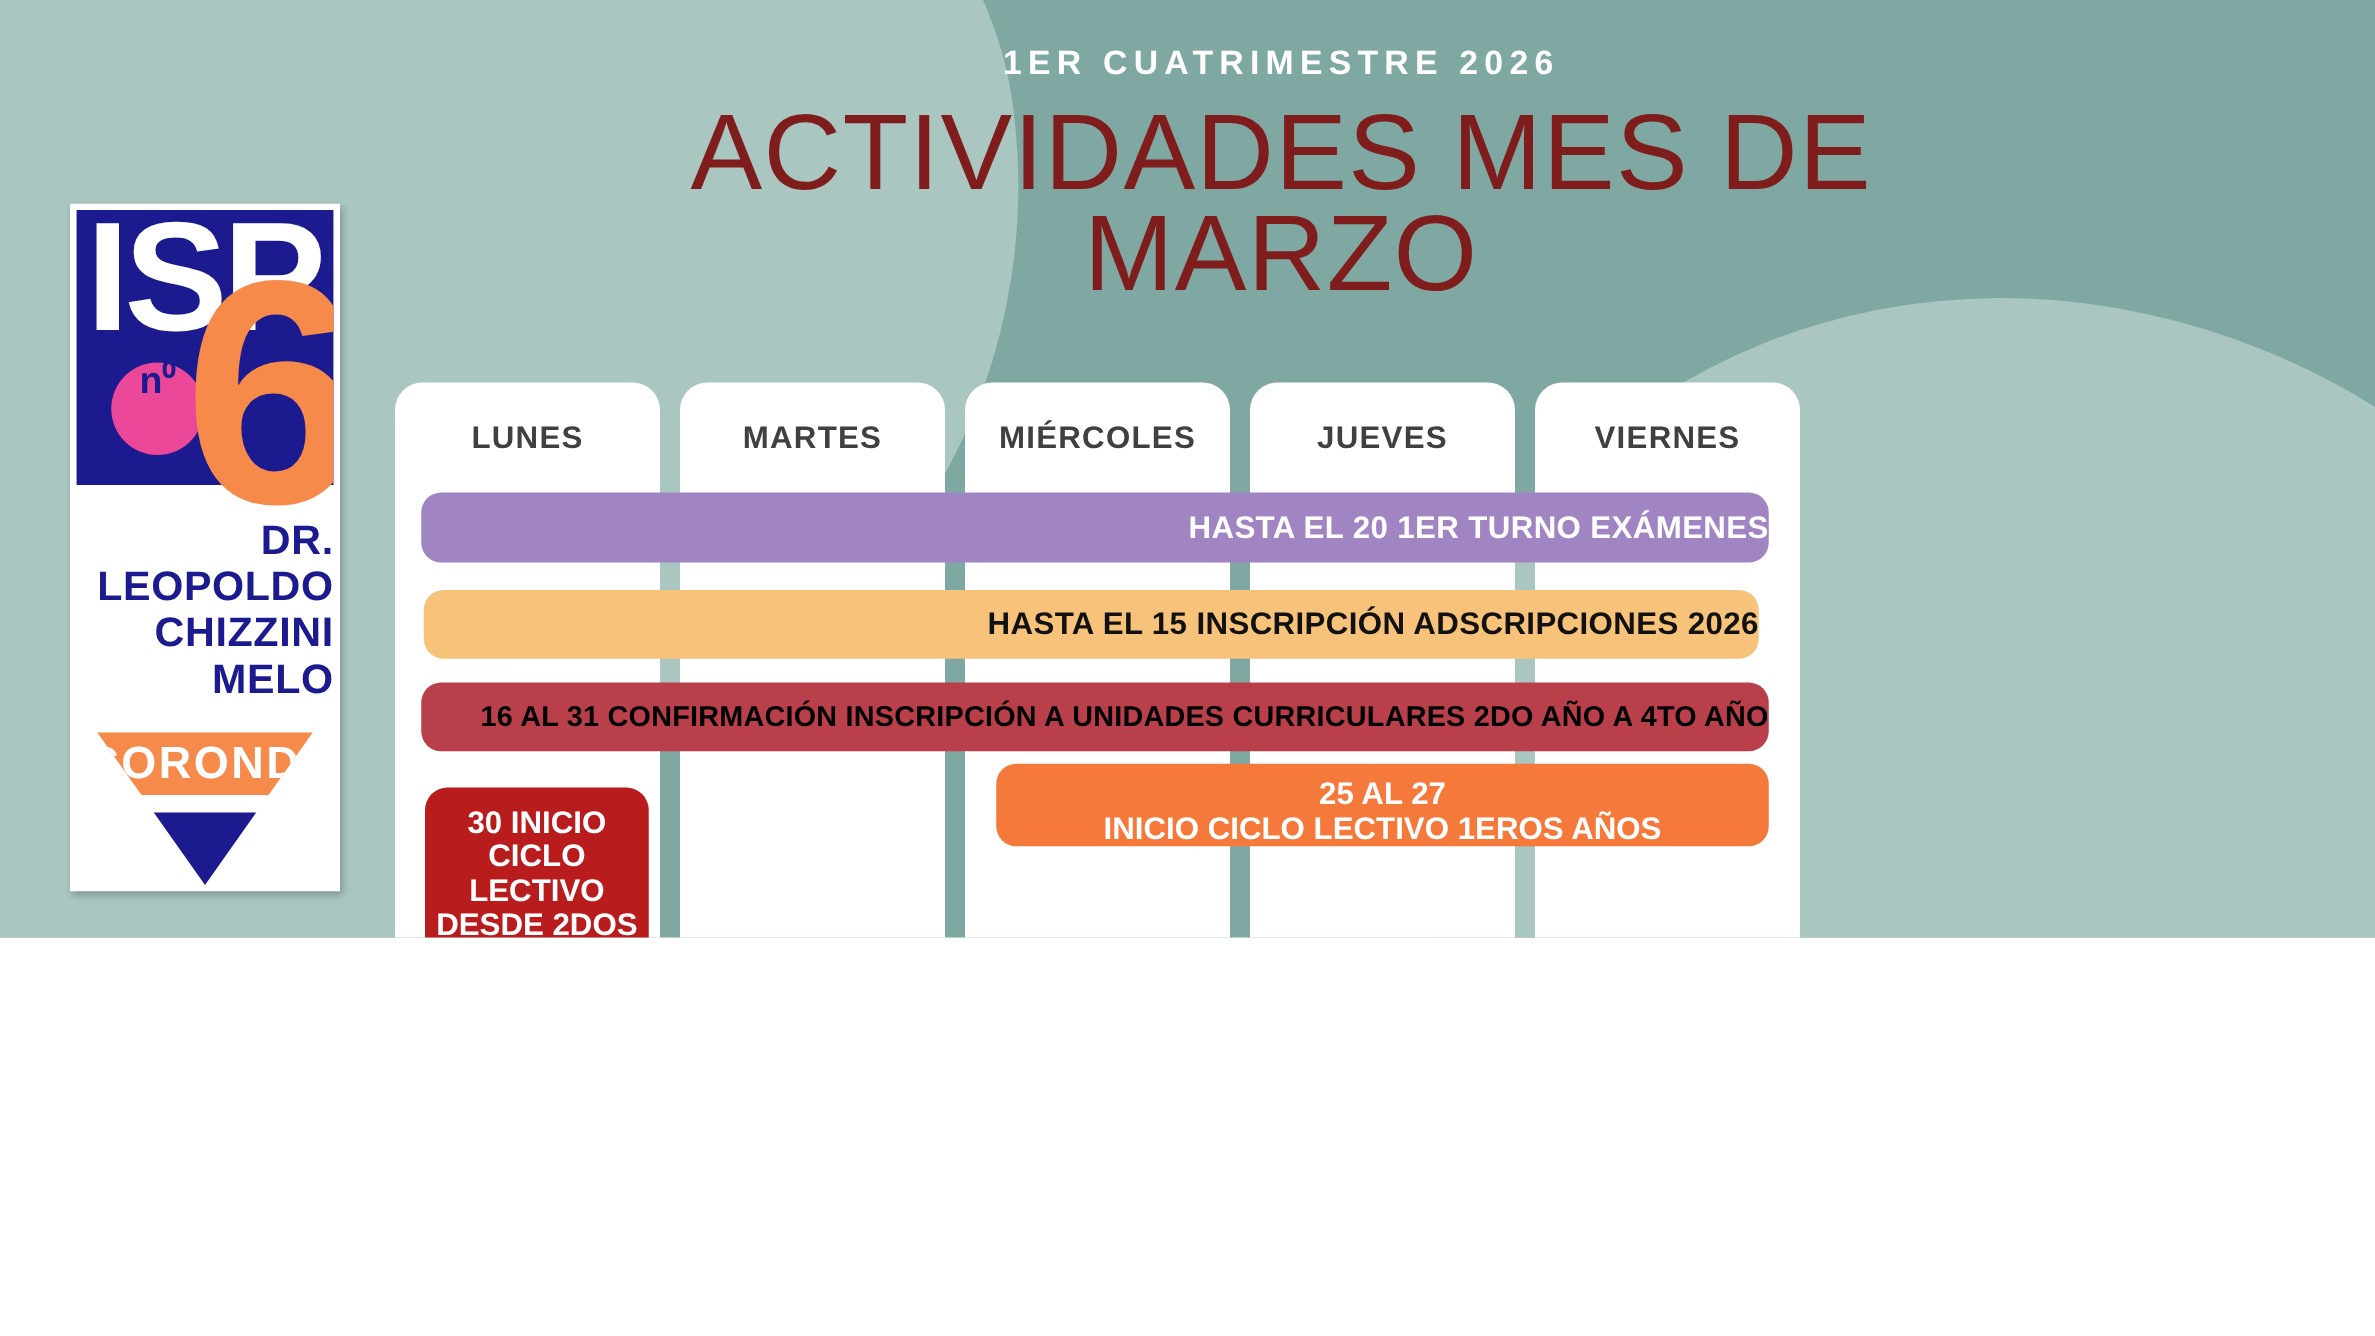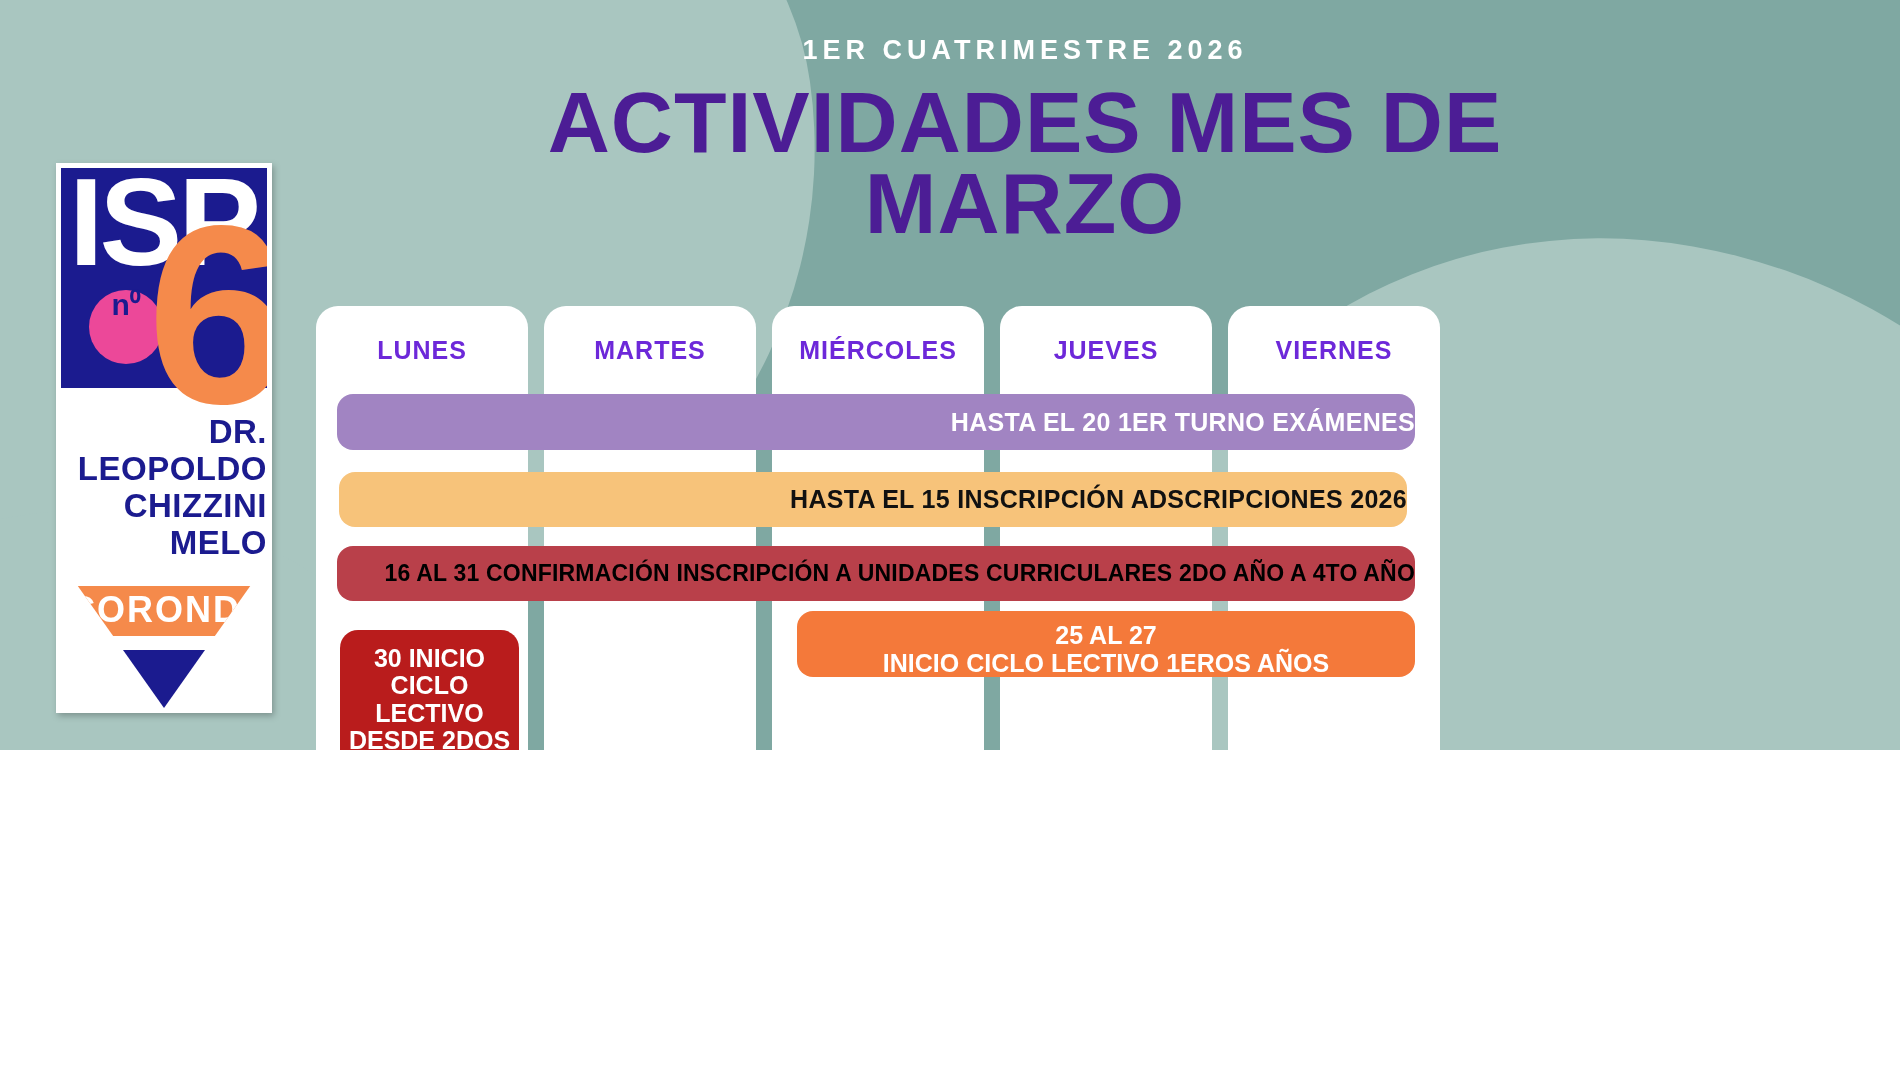--- a/index.html
+++ b/index.html
@@ -62,23 +62,23 @@
     z-index: 5;
   }
   .eyebrow {
     color: #ffffff;
     font-size: 27px;
     font-weight: bold;
     letter-spacing: 5px;
     line-height: 1.2;
   }
   .main-title {
-    color: #4c1d95;
+    color: #7f1d1d;
     font-size: 86px;
-    font-weight: bold;
+    font-weight: normal;
     letter-spacing: 1px;
     line-height: 0.94;
     margin-top: 16px;
     text-transform: uppercase;
   }
 
   
   .logo {
     position: absolute;
     left: 56px;
@@ -194,21 +194,21 @@
     gap: 16px;
   }
   .day-col {
     flex: 1;
     background: #ffffff;
     border-radius: 22px;
     padding-top: 30px;
     text-align: center;
   }
   .day-name {
-    color: #6d28d9;
+    color: #404040;
     font-size: 25px;
     font-weight: bold;
     letter-spacing: 1px;
   }
 
   
   .events {
     position: absolute;
     inset: 0;
     z-index: 5;

